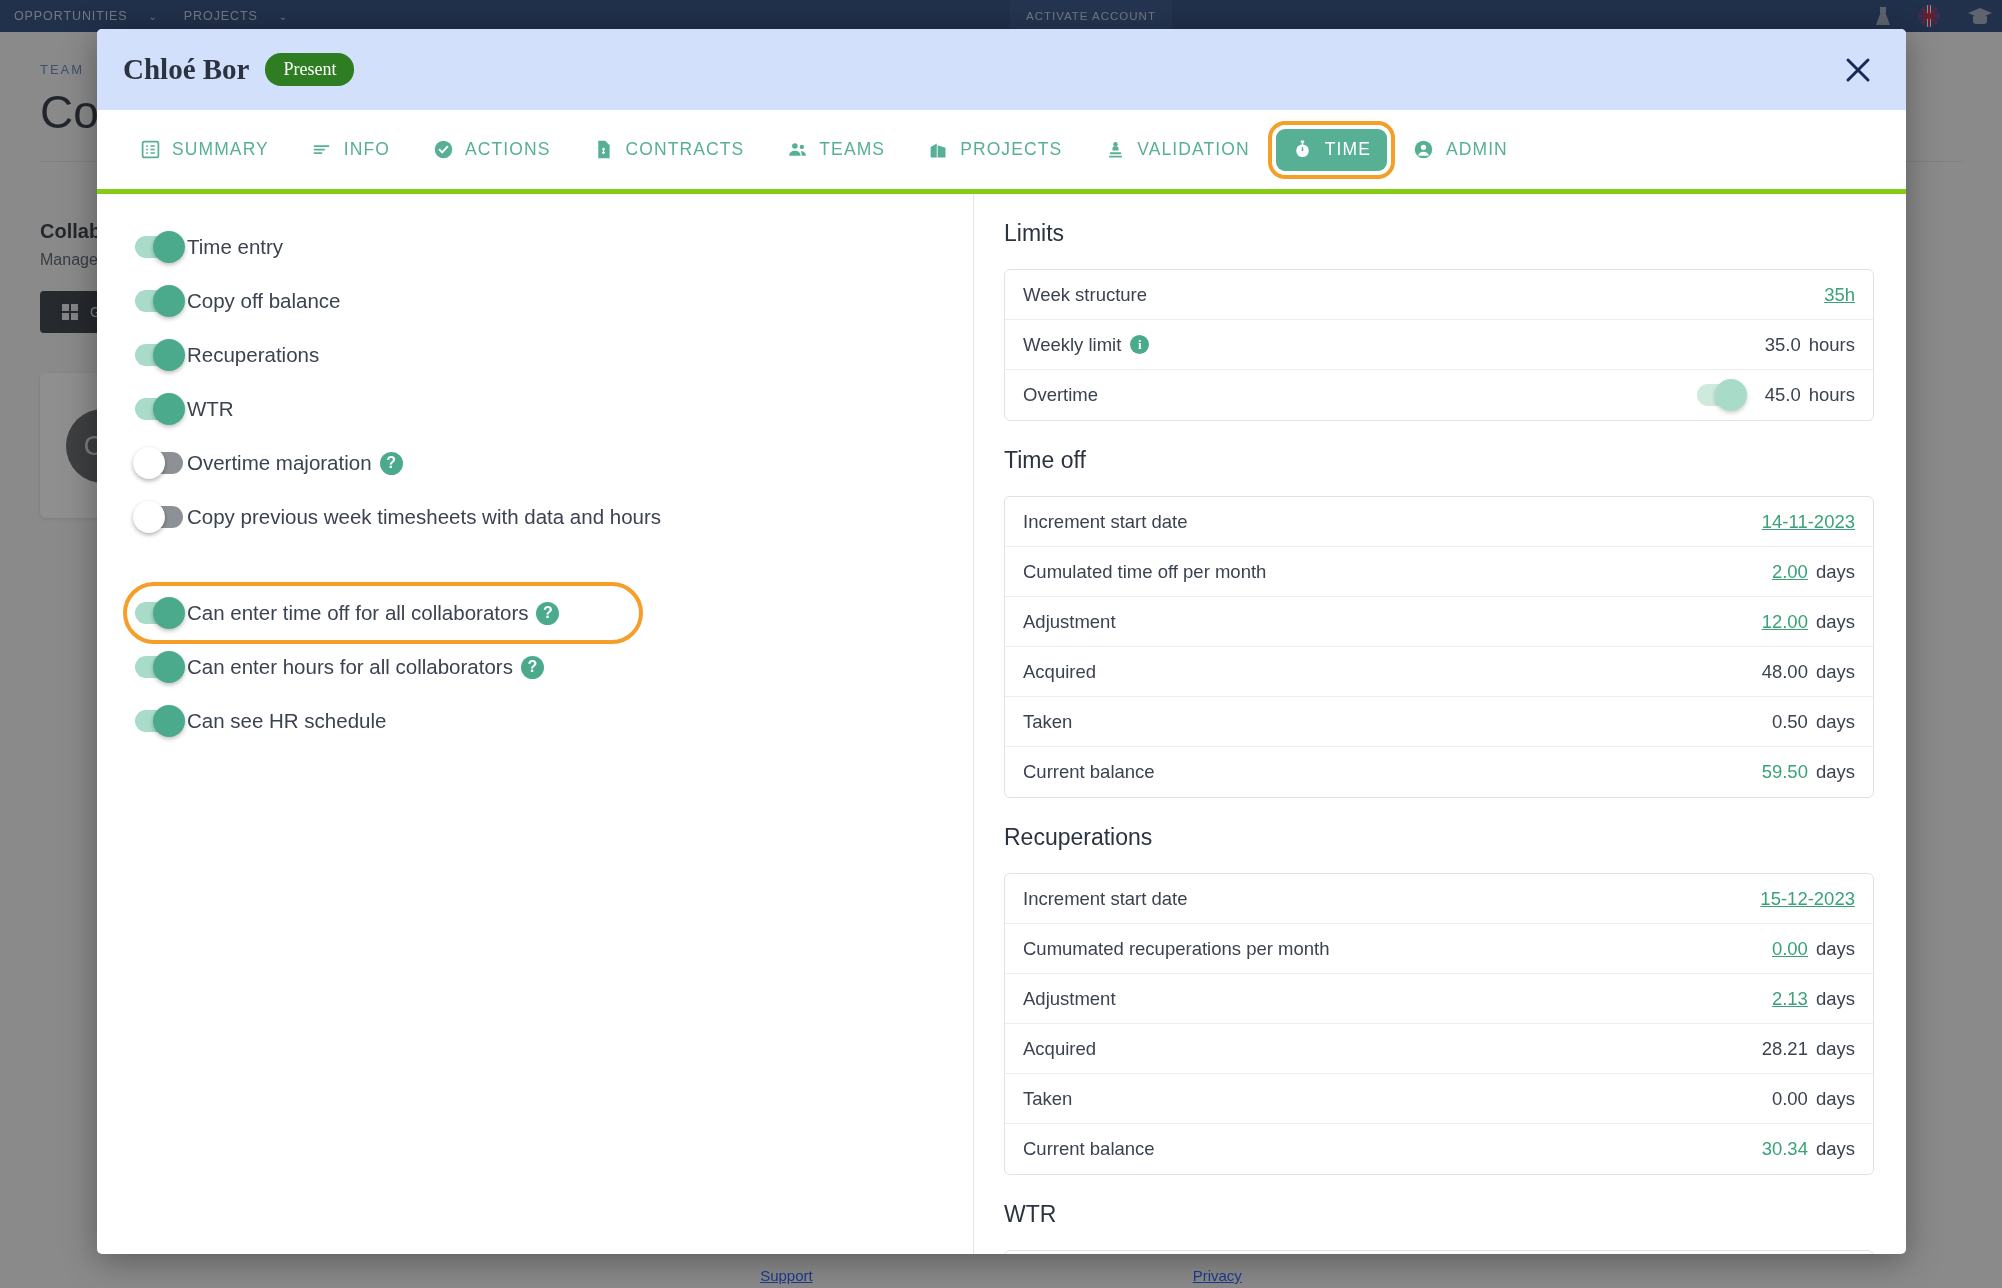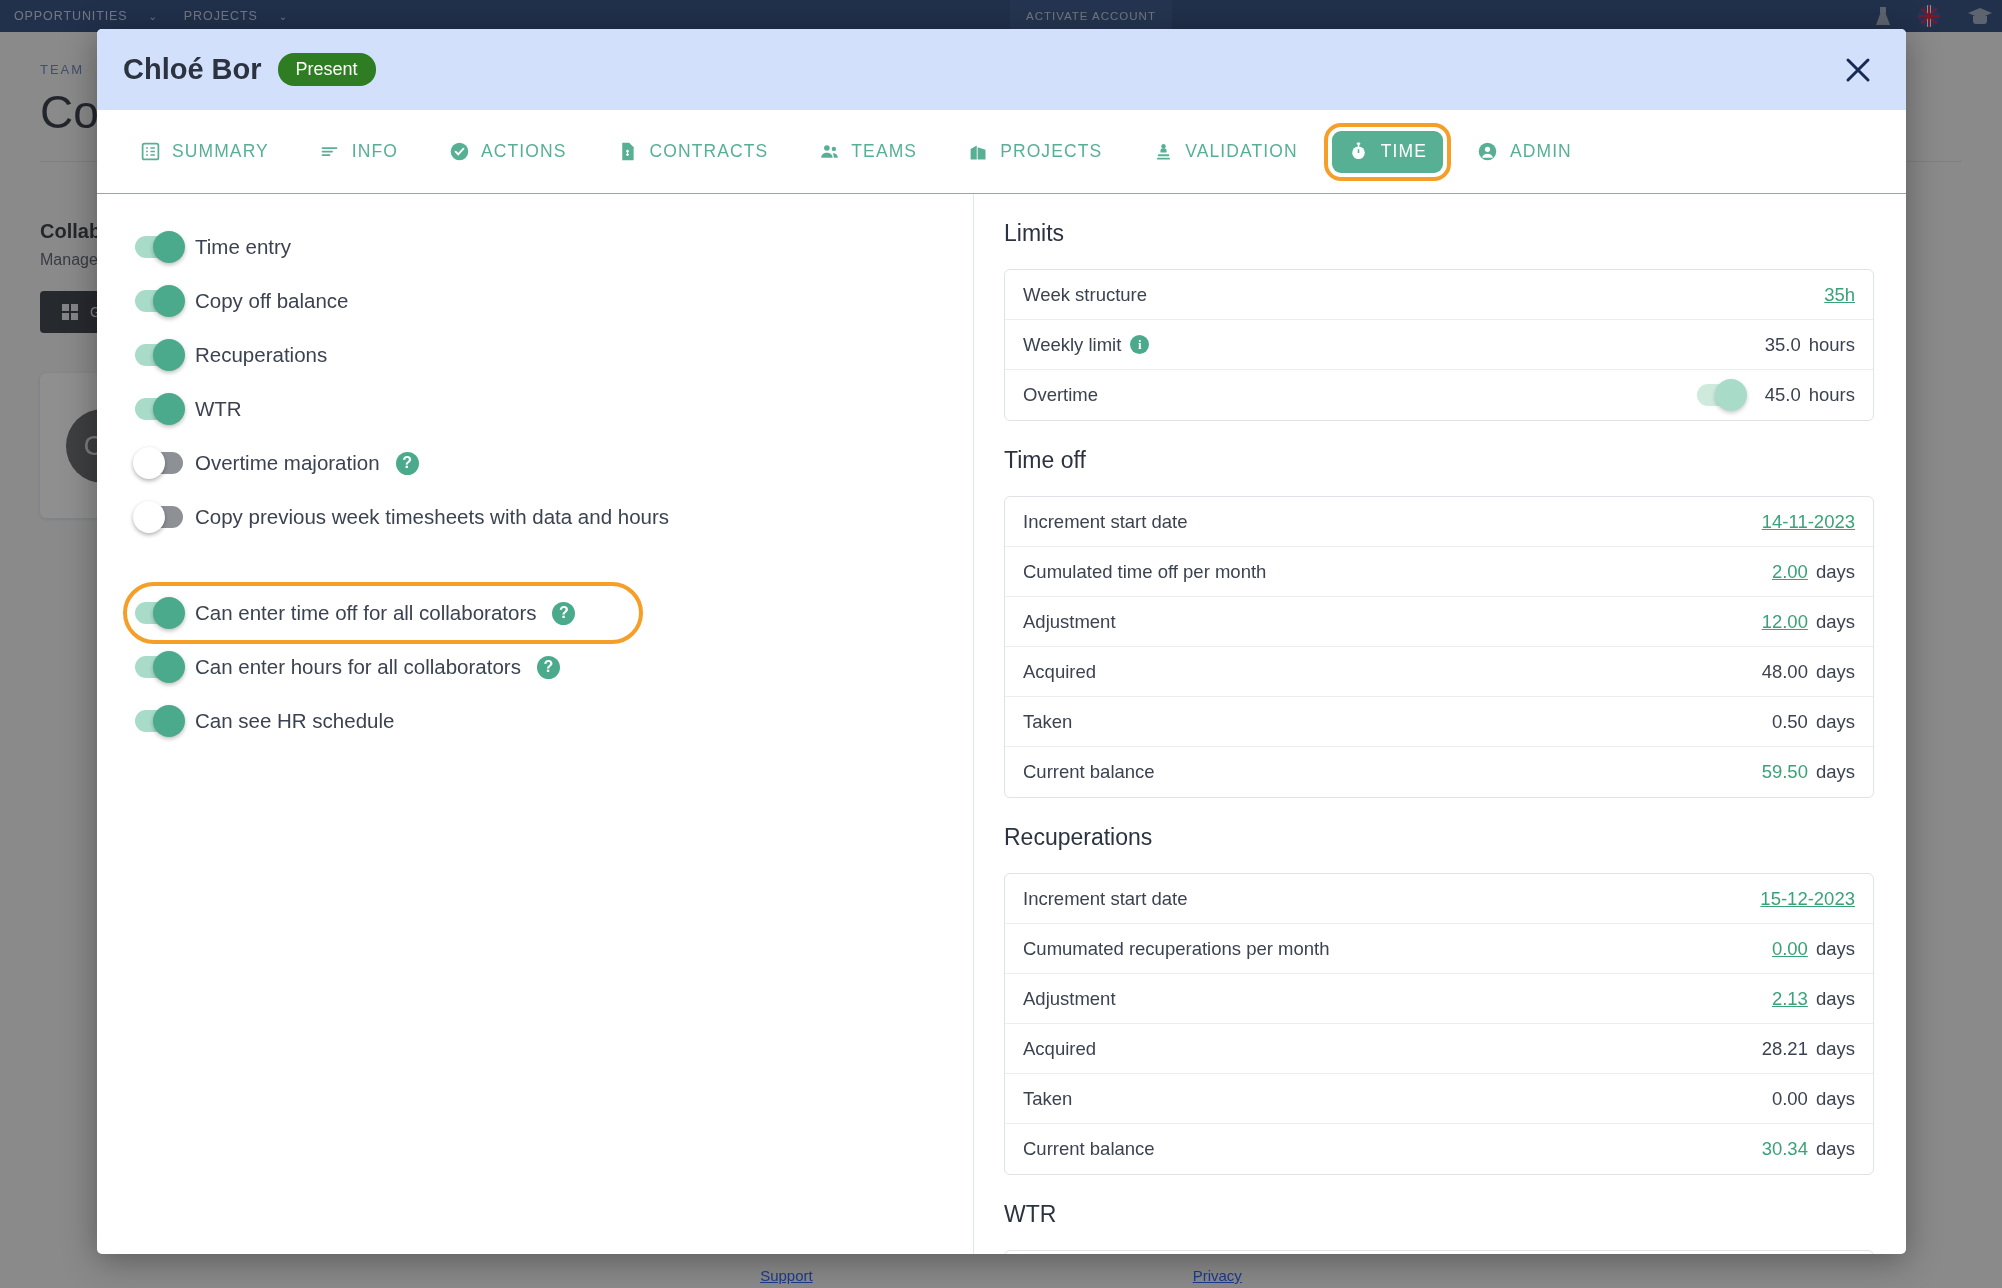--- a/index.html
+++ b/index.html
@@ -74,43 +74,43 @@
 
   
   #modal {
     position: absolute; left: 97px; top: 29px; width: 1809px; height: 1225px;
     background: #fff; border-radius: 5px; overflow: hidden;
     box-shadow: 0 6px 34px rgba(0,0,0,.35);
     display: flex; flex-direction: column;
   }
   #m-head {
     background: #d3e0fb; height: 81px; flex: 0 0 81px;
-    display: flex; align-items: center; padding: 0 26px;
+    display: flex; align-items: center; padding: 0 26px; font-family: Liberation Serif, serif;
   }
   #m-title { font-size: 29px; color: #2b3340; font-weight: bold; }
   #m-badge { margin-left: 16px; background:#2f7d22; color:#fff; border-radius:16px; padding:6px 18px; font-size:18px; }
   #m-close { margin-left:auto; width:44px; height:44px; display:flex; align-items:center; justify-content:center; cursor:pointer; }
   #m-close svg { display:block; }
 
   #m-tabs {
-    height: 84px; flex:0 0 84px; border-bottom: 1px solid #84cc16;
-    display: flex; align-items: center; padding: 0 26px; gap: 18px;
+    height: 84px; flex:0 0 84px; border-bottom: 5px solid #84cc16;
+    display: flex; align-items: center; padding: 0 26px; gap: 10px;
   }
   .tab { display:flex; align-items:center; gap: 11px; padding: 10px 16px; border-radius: 7px;
     color:#57b094; font-size: 17.5px; letter-spacing: 1.1px; cursor:pointer; white-space: nowrap; }
   .tab .t-ico { width:22px; height:22px; display:flex; align-items:center; justify-content:center; }
   .tab.active { background:#57b094; color:#fff; }
   .tab.ring { outline: 4px solid #f59e28; outline-offset: 4px; border-radius: 9px; }
 
   #m-body { flex: 1; display: flex; min-height: 0; }
   #m-left { width: 877px; flex: 0 0 877px; border-right: 1px solid #e3e5e9; padding: 26px 30px; }
   #m-right { flex: 1; padding: 26px 32px 0 30px; overflow: hidden; }
 
   .sec-h { font-size: 23px; color: #2b3340; margin-bottom: 22px; }
-  .mod-row { display:flex; align-items:center; gap: 12px; height: 54px; padding-left: 8px; border-radius: 30px; }
+  .mod-row { display:flex; align-items:center; gap: 4px; height: 54px; padding-left: 8px; border-radius: 30px; }
   .mod-row.ring { outline: 4px solid #f59e28; outline-offset: 0; width: 512px; margin-top: 42px; }
   .mod-label { font-size: 20.5px; color: #3b4351; }
   .sw { width: 48px; height: 22px; border-radius: 11px; position: relative; flex:0 0 48px; }
   .sw.on { background: #a8dcc9; }
   .sw.on::after { content:''; position:absolute; right:-2px; top:-5px; width:32px; height:32px; border-radius:50%;
      background:#4caa8c; box-shadow: 0 2px 4px rgba(0,0,0,.25); }
   .sw.off { background: #8d9196; }
   .sw.off::after { content:''; position:absolute; left:-2px; top:-5px; width:32px; height:32px; border-radius:50%;
      background:#fff; box-shadow: 0 2px 4px rgba(0,0,0,.3); }
   .sw.light { background: #cdeadd; }

